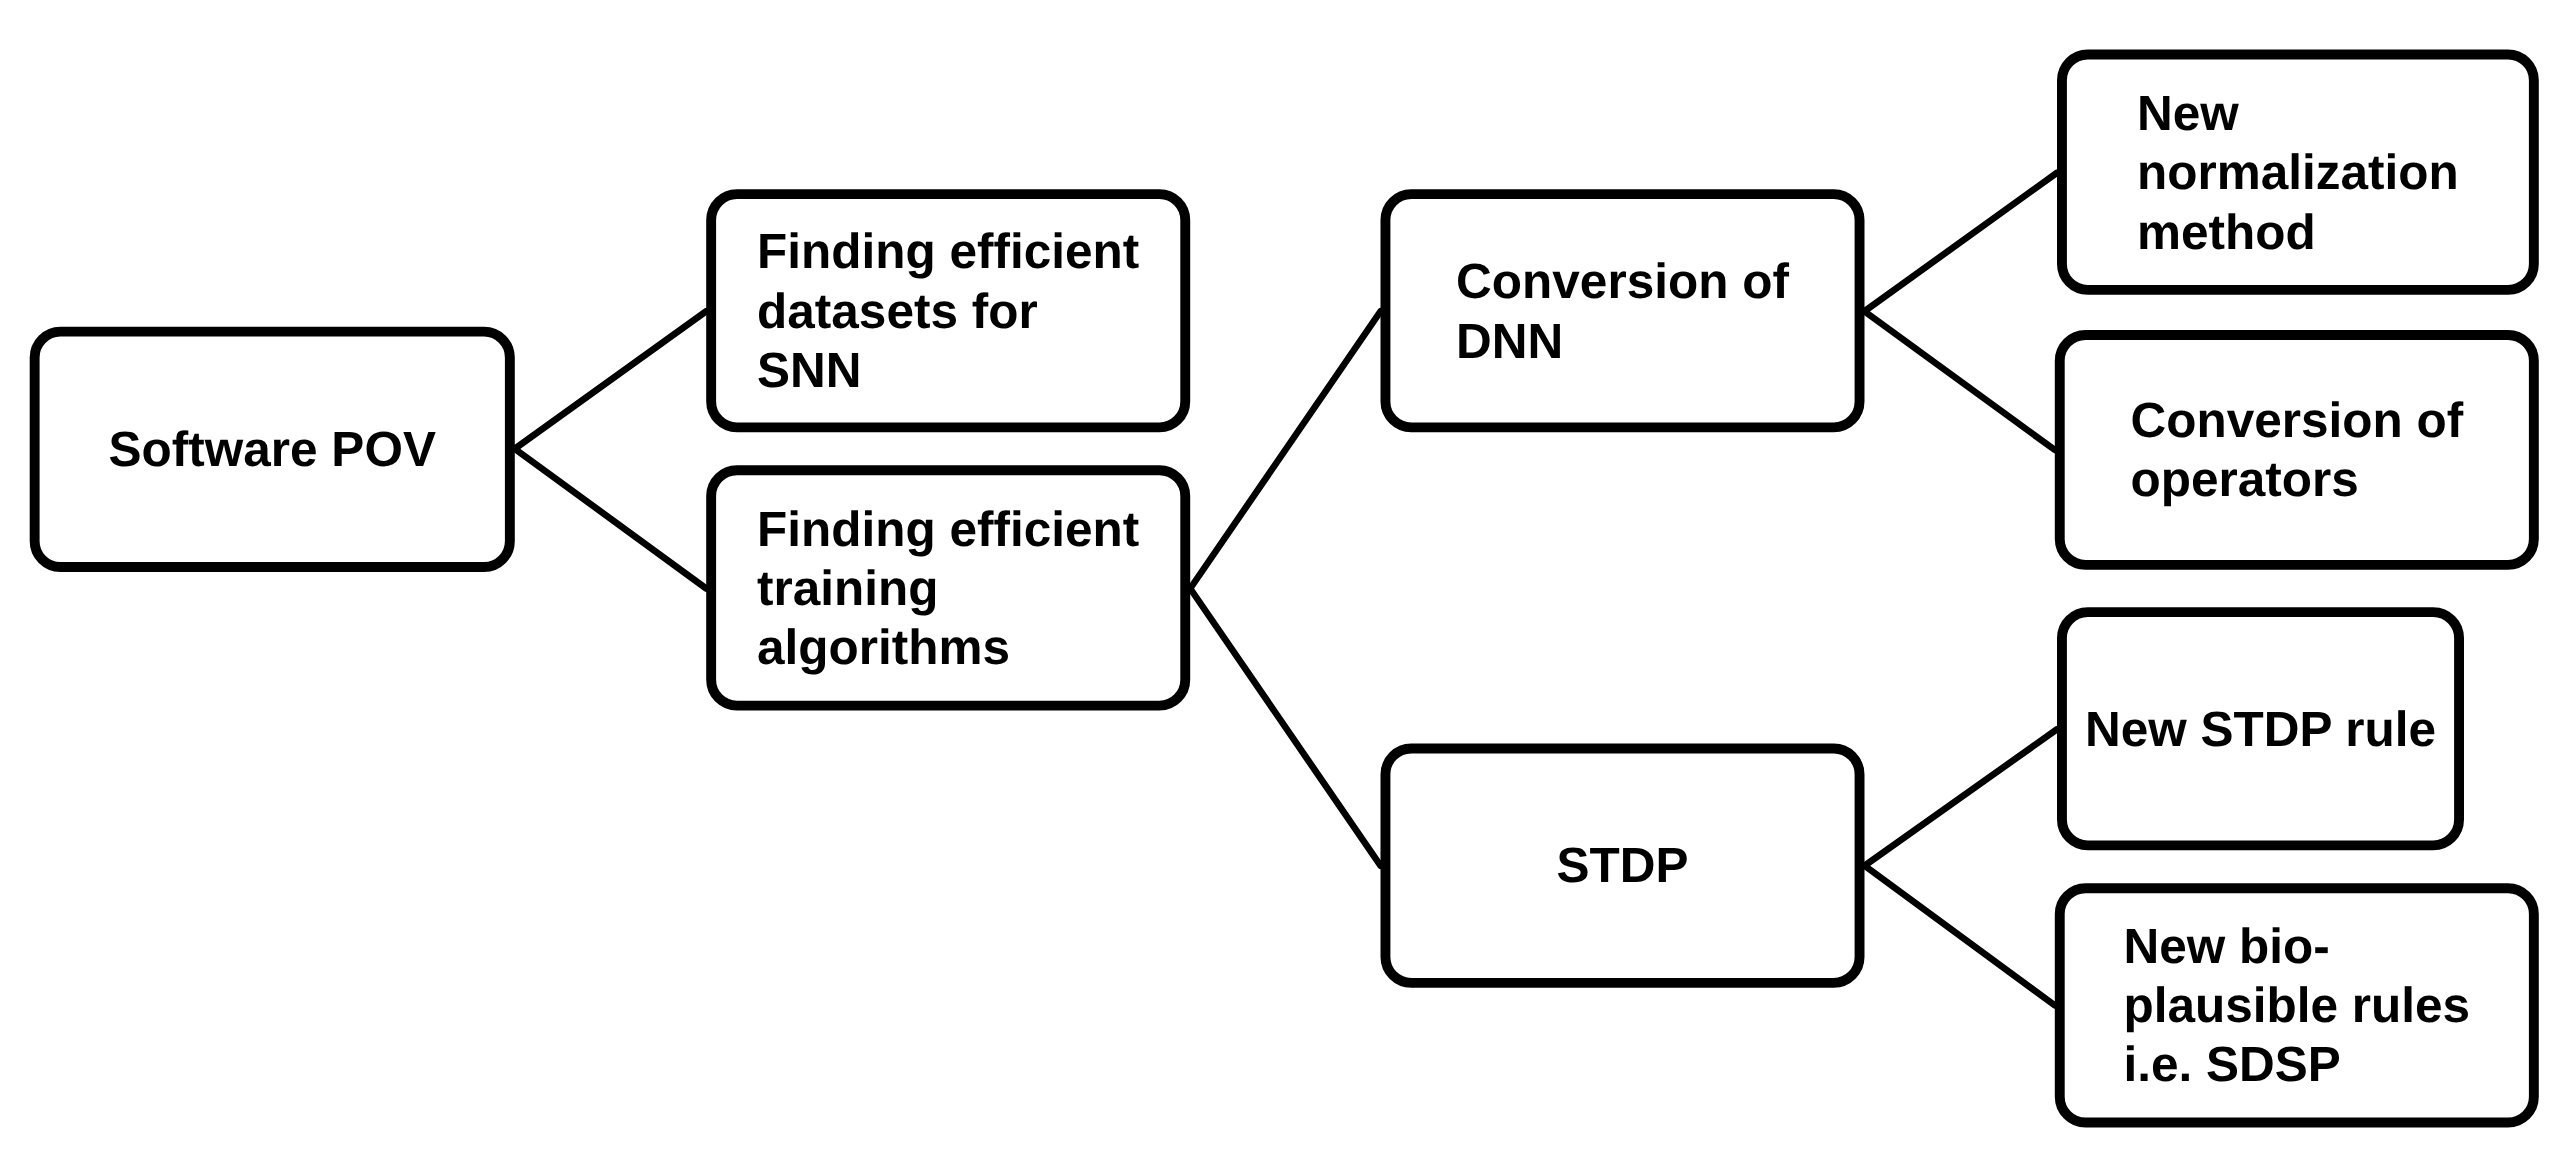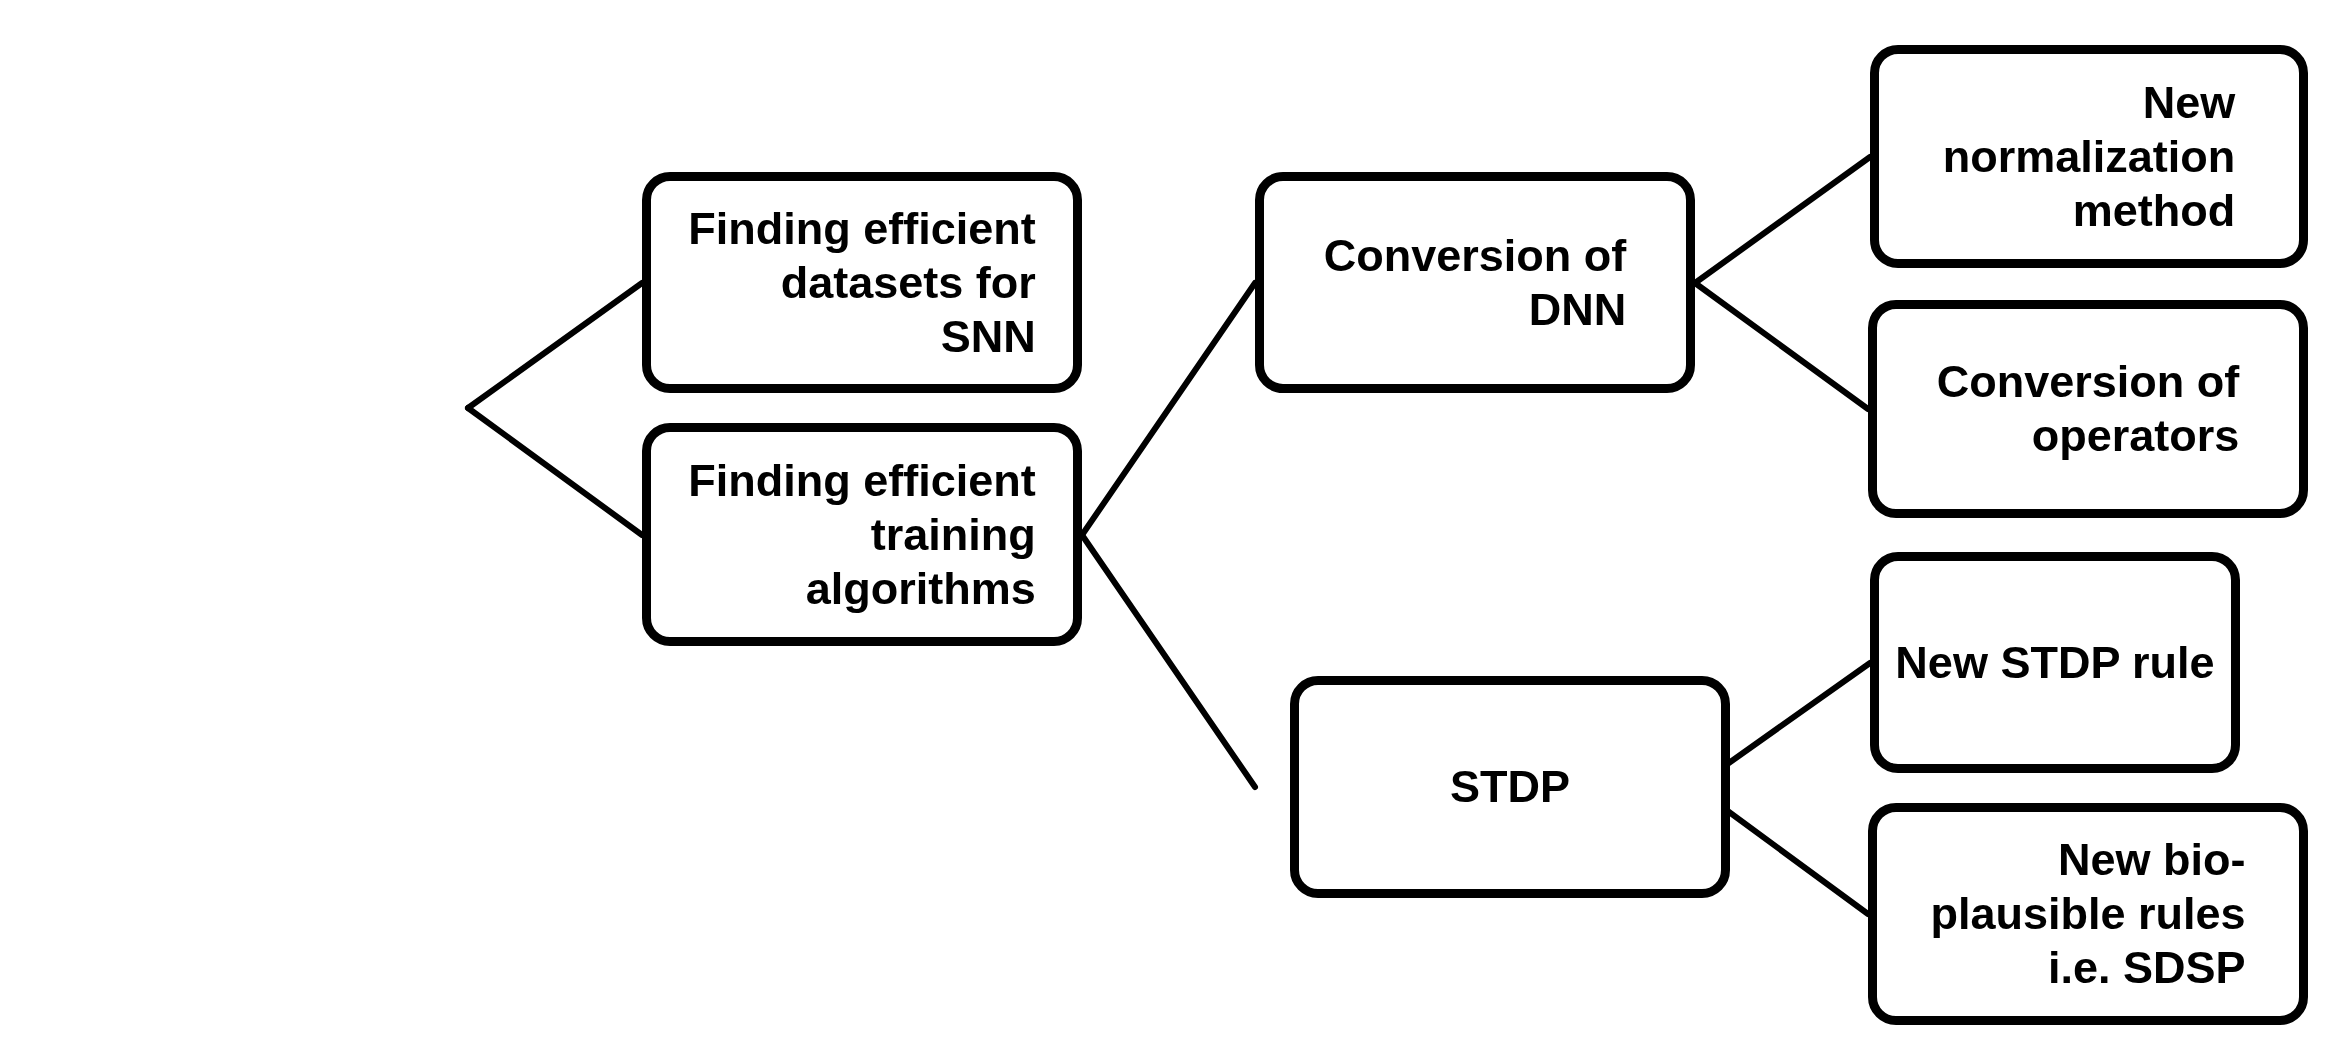--- a/index.html
+++ b/index.html
@@ -24,37 +24,37 @@
   }
   .node {
     position: absolute;
     box-sizing: border-box;
     background: #ffffff;
     border: 9px solid #000000;
     border-radius: 28px;
     display: flex;
     align-items: center;
     justify-content: center;
-    text-align: right;
+    text-align: left;
   }
   .node-label {
     font-size: 45px;
     font-weight: bold;
     color: #000000;
     line-height: 1.2;
     white-space: pre-line;
     letter-spacing: 0px;
     padding: 0 4px;
   }
   
   .n-software-pov { left: 27px;   top: 297px; width: 441px; height: 223px; }
   .n-datasets     { left: 642px;  top: 172px; width: 440px; height: 221px; }
   .n-training     { left: 642px;  top: 423px; width: 440px; height: 223px; }
   .n-conv-dnn     { left: 1255px; top: 172px; width: 440px; height: 221px; }
-  .n-stdp         { left: 1255px; top: 676px; width: 440px; height: 222px; margin-left: 35px; }
+  .n-stdp         { left: 1255px; top: 676px; width: 440px; height: 222px; }
   .n-new-norm     { left: 1870px; top: 45px;  width: 438px; height: 223px; }
   .n-conv-ops     { left: 1868px; top: 300px; width: 440px; height: 218px; }
   .n-new-stdp     { left: 1870px; top: 552px; width: 370px; height: 221px; }
   .n-new-bio      { left: 1868px; top: 803px; width: 440px; height: 222px; }
 </style>
 </head>
 <body>
 
 <div class="canvas">
 
@@ -62,20 +62,23 @@
     <line x1="468" y1="408" x2="642" y2="283" stroke="#000000" stroke-width="6" stroke-linecap="round"></line>
     <line x1="468" y1="408" x2="642" y2="535" stroke="#000000" stroke-width="6" stroke-linecap="round"></line>
     <line x1="1082" y1="535" x2="1255" y2="283" stroke="#000000" stroke-width="6" stroke-linecap="round"></line>
     <line x1="1082" y1="535" x2="1255" y2="787" stroke="#000000" stroke-width="6" stroke-linecap="round"></line>
     <line x1="1695" y1="283" x2="1870" y2="157" stroke="#000000" stroke-width="6" stroke-linecap="round"></line>
     <line x1="1695" y1="283" x2="1868" y2="409" stroke="#000000" stroke-width="6" stroke-linecap="round"></line>
     <line x1="1695" y1="787" x2="1870" y2="663" stroke="#000000" stroke-width="6" stroke-linecap="round"></line>
     <line x1="1695" y1="787" x2="1868" y2="914" stroke="#000000" stroke-width="6" stroke-linecap="round"></line>
   </svg>
 
+  <div class="node n-software-pov">
+    <span class="node-label">Software POV</span>
+  </div>
 
   <div class="node n-datasets">
     <span class="node-label">Finding efficient
 datasets for
 SNN</span>
   </div>
 
   <div class="node n-training">
     <span class="node-label">Finding efficient
 training

